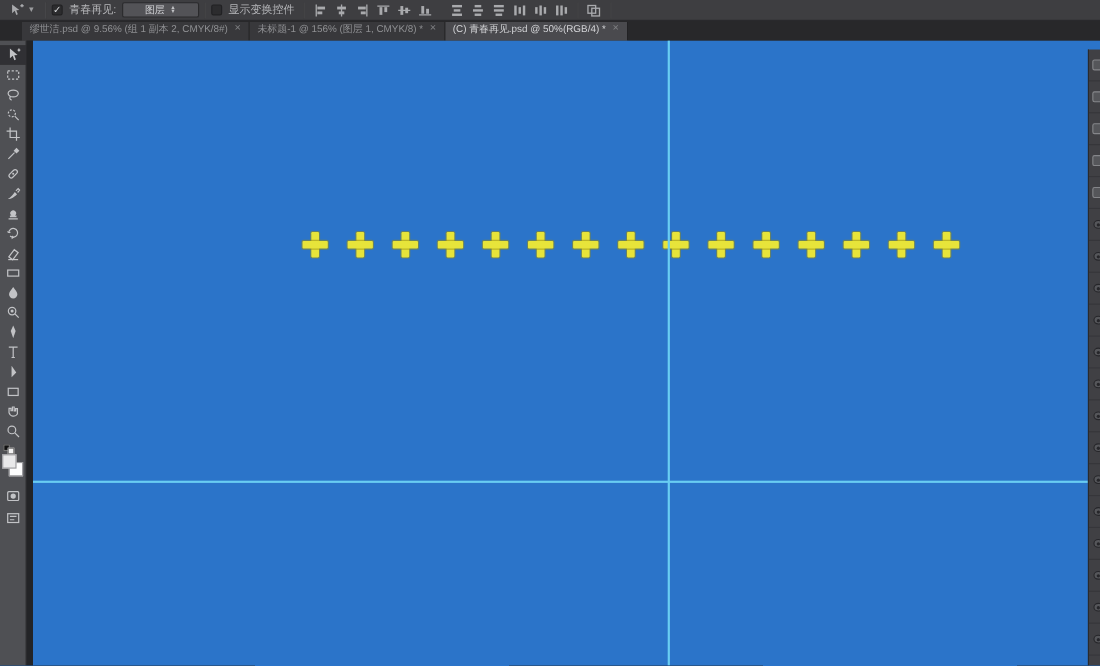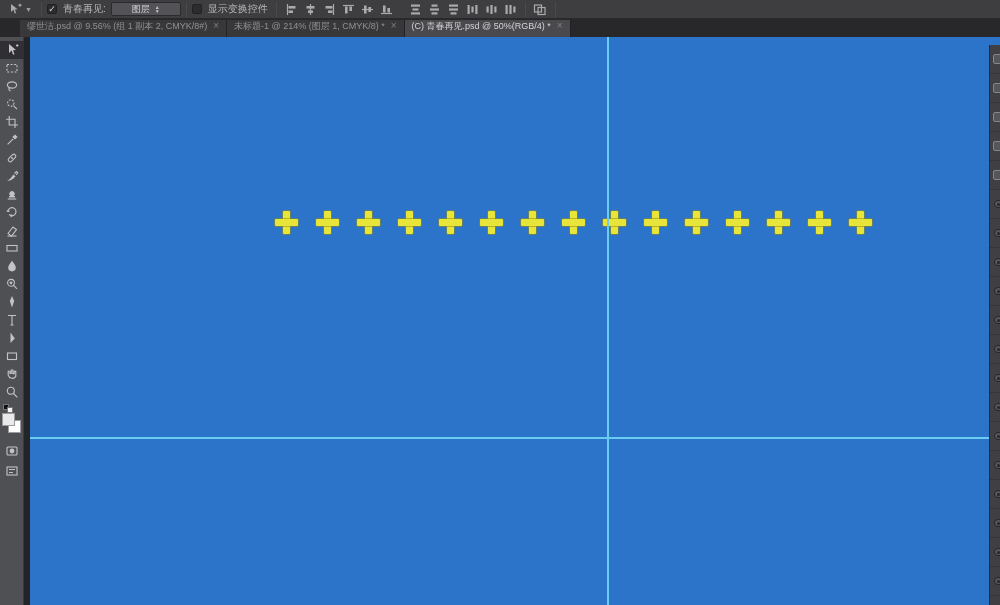--- a/index.html
+++ b/index.html
@@ -229,21 +229,21 @@
     <span class="sep"></span>
 
   </div>
 
   <div class="tabbar">
     <div class="tab">
       <span>缪世洁.psd @ 9.56% (组 1 副本 2, CMYK/8#)</span>
       <span class="close">×</span>
     </div>
     <div class="tab">
-      <span>未标题-1 @ 214% (图层 1, CMYK/8) *</span>
+      <span>未标题-1 @ 156% (图层 1, CMYK/8) *</span>
       <span class="close">×</span>
     </div>
     <div class="tab active">
       <span>(C) 青春再见.psd @ 50%(RGB/4) *</span>
       <span class="close">×</span>
     </div>
   </div>
 
   <div class="canvas" id="canvas" style="background: rgb(43, 116, 201);">
     <div class="guide" id="guide-v" style="left: 577px; top: 0px; bottom: 0px; width: 2px; background: rgb(105, 205, 242);"></div>

